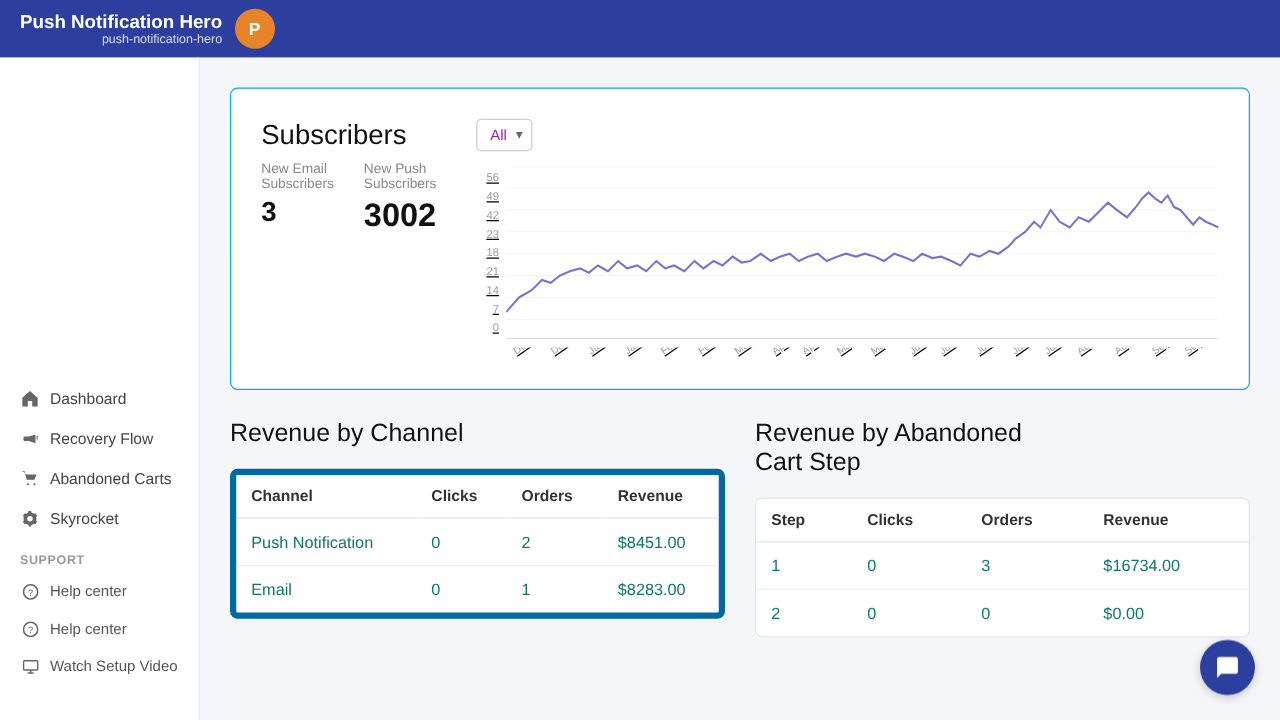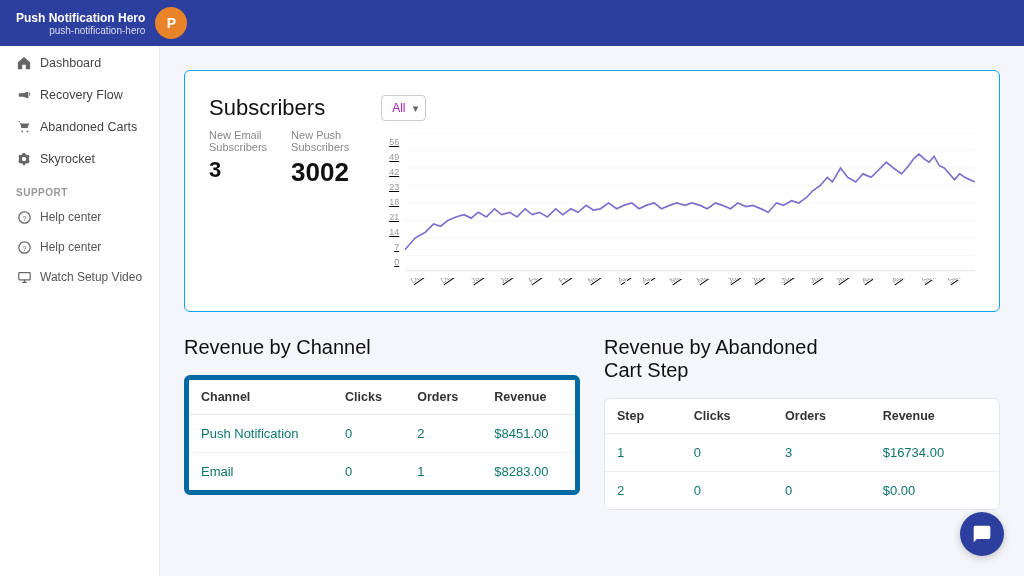--- a/index.html
+++ b/index.html
@@ -8,28 +8,28 @@
     
     .topbar { background: #2c3e9e; height: 46px; display: flex; align-items: center; justify-content: space-between; padding: 0 16px; flex-shrink: 0; }
     .topbar-logo { display: flex; align-items: center; gap: 10px; }
     .topbar-logo-icon { width: 34px; height: 34px; background: white; border-radius: 50%; display: flex; align-items: center; justify-content: center; font-weight: bold; color: #2c3e9e; font-size: 11px; }
     .topbar-logo-text { color: white; }
     .topbar-logo-text .brand { font-weight: 800; font-size: 14px; letter-spacing: 1px; }
     .topbar-logo-text .tagline { font-size: 9px; opacity: 0.85; font-style: italic; }
     .topbar-user { display: flex; align-items: center; gap: 10px; }
     .topbar-user-avatar { width: 32px; height: 32px; background: #e8832a; border-radius: 50%; display: flex; align-items: center; justify-content: center; color: white; font-weight: bold; font-size: 14px; }
     .topbar-user-info { color: white; text-align: right; }
-    .topbar-user-info .name { font-weight: 600; font-size: 12px; }
+    .topbar-user-info .name { font-weight: 600; font-size: 15px; }
     .topbar-user-info .handle { font-size: 10px; opacity: 0.8; }
 
     
     .main-layout { display: flex; flex: 1; overflow: hidden; }
 
     
-    .sidebar { width: 160px; background: white; border-right: 1px solid #e8eaed; display: flex; flex-direction: column; padding: 1px 0; flex-shrink: 0; overflow-y: auto; }
+    .sidebar { width: 160px; background: white; border-right: 1px solid #e8eaed; display: flex; flex-direction: column; padding: 28px 0; flex-shrink: 0; overflow-y: auto; justify-content: flex-end; }
     .sidebar-nav-item { display: flex; align-items: center; gap: 8px; padding: 8px 16px; cursor: pointer; color: #444; font-size: 12.5px; }
     .sidebar-nav-icon { width: 16px; height: 16px; display: flex; align-items: center; justify-content: center; flex-shrink: 0; }
     .sidebar-section-label { padding: 12px 16px 4px; font-size: 10px; font-weight: 700; color: #999; letter-spacing: 0.5px; text-transform: uppercase; }
     .sidebar-support-item { display: flex; align-items: center; gap: 8px; padding: 7px 16px; cursor: pointer; color: #555; font-size: 12px; }
 
     
     .content { flex: 1; overflow-y: auto; padding: 24px; background: #f5f6fa; }
 
     
     .section-card { background: white; border-radius: 6px; border: 1px solid #0ea5e9; margin-bottom: 24px; padding: 24px; }

